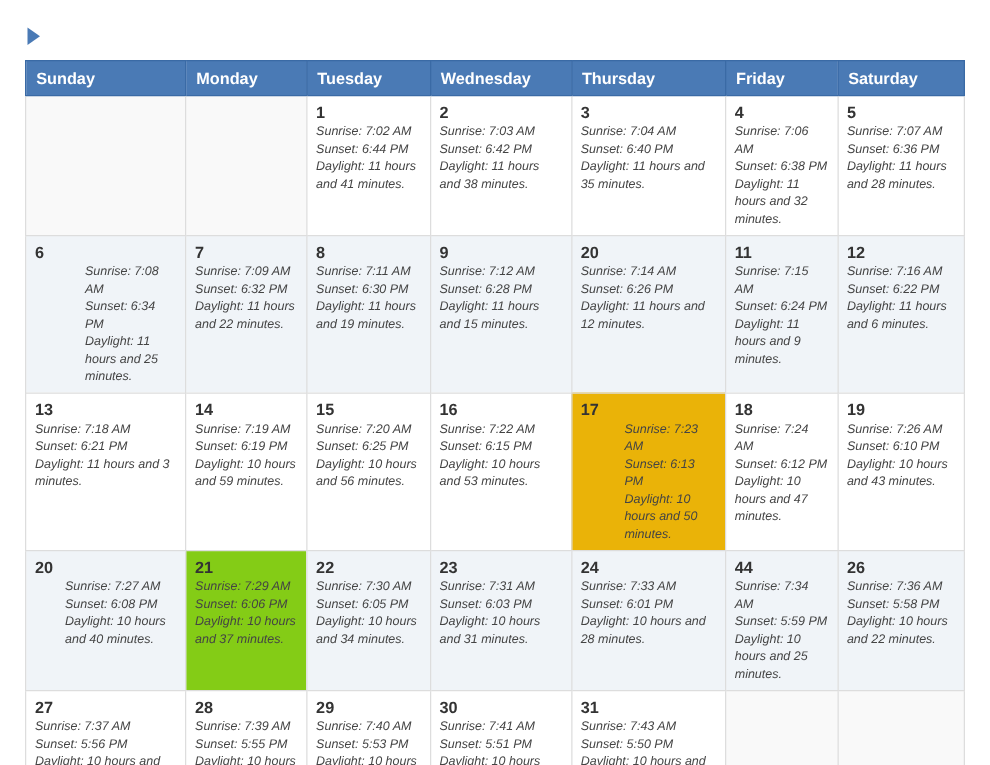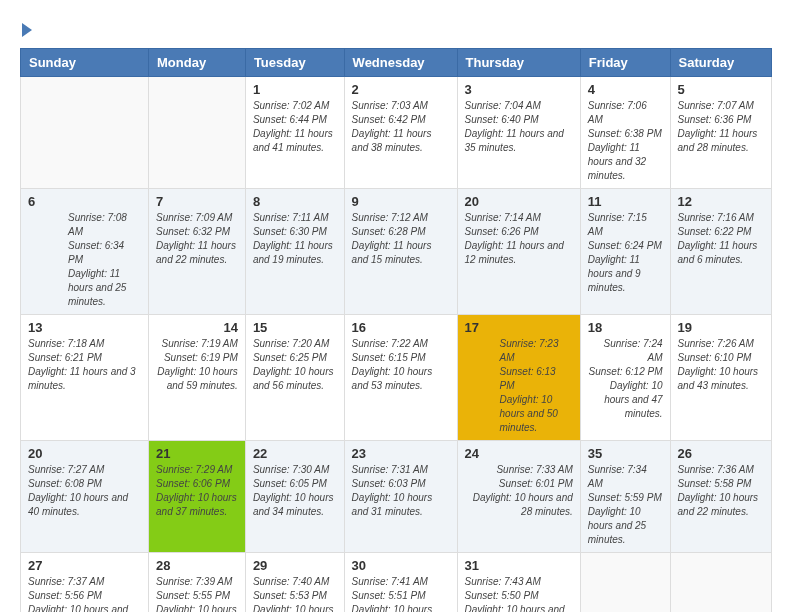--- a/index.html
+++ b/index.html
@@ -209,21 +209,21 @@
 Daylight: 11 hours and 6 minutes.</div>
         </td>
       </tr>
       <tr>
         <td style="background: rgb(255, 255, 255);">
           <span class="day-number">13</span>
           <div class="day-info" style="white-space: pre-line;">Sunrise: 7:18 AM
 Sunset: 6:21 PM
 Daylight: 11 hours and 3 minutes.</div>
         </td>
-        <td style="background: rgb(255, 255, 255); text-align: right;">
+        <td style="background: rgb(255, 255, 255);">
           <span class="day-number">14</span>
           <div class="day-info" style="white-space: pre-line;">Sunrise: 7:19 AM
 Sunset: 6:19 PM
 Daylight: 10 hours and 59 minutes.</div>
         </td>
         <td style="background: rgb(255, 255, 255);">
           <span class="day-number">15</span>
           <div class="day-info" style="white-space: pre-line;">Sunrise: 7:20 AM
 Sunset: 6:25 PM
 Daylight: 10 hours and 56 minutes.</div>
@@ -235,35 +235,35 @@
 Daylight: 10 hours and 53 minutes.</div>
         </td>
         <td style="background: #eab308;">
           <span class="day-number">17</span>
           <div class="day-info" style="white-space: pre-line; margin-left: 35px;">Sunrise: 7:23 AM
 Sunset: 6:13 PM
 Daylight: 10 hours and 50 minutes.</div>
         </td>
         <td style="background: rgb(255, 255, 255);">
           <span class="day-number">18</span>
-          <div class="day-info" style="white-space: pre-line; text-align: right;">Sunrise: 7:24 AM
+          <div class="day-info" style="white-space: pre-line;">Sunrise: 7:24 AM
 Sunset: 6:12 PM
 Daylight: 10 hours and 47 minutes.</div>
         </td>
         <td style="background: rgb(255, 255, 255);">
           <span class="day-number">19</span>
           <div class="day-info" style="white-space: pre-line;">Sunrise: 7:26 AM
 Sunset: 6:10 PM
 Daylight: 10 hours and 43 minutes.</div>
         </td>
       </tr>
       <tr>
         <td style="background: rgb(240, 244, 248);">
           <span class="day-number">20</span>
-          <div class="day-info" style="white-space: pre-line;">Sunrise: 7:27 AM
+          <div class="day-info" style="white-space: pre-line; margin-left: 24px;">Sunrise: 7:27 AM
 Sunset: 6:08 PM
 Daylight: 10 hours and 40 minutes.</div>
         </td>
         <td style="background: #84cc16;">
           <span class="day-number">21</span>
           <div class="day-info" style="white-space: pre-line;">Sunrise: 7:29 AM
 Sunset: 6:06 PM
 Daylight: 10 hours and 37 minutes.</div>
         </td>
         <td style="background: rgb(240, 244, 248);">
@@ -273,26 +273,26 @@
 Daylight: 10 hours and 34 minutes.</div>
         </td>
         <td style="background: rgb(240, 244, 248);">
           <span class="day-number">23</span>
           <div class="day-info" style="white-space: pre-line;">Sunrise: 7:31 AM
 Sunset: 6:03 PM
 Daylight: 10 hours and 31 minutes.</div>
         </td>
         <td style="background: rgb(240, 244, 248);">
           <span class="day-number">24</span>
-          <div class="day-info" style="white-space: pre-line; text-align: right;">Sunrise: 7:33 AM
+          <div class="day-info" style="white-space: pre-line;">Sunrise: 7:33 AM
 Sunset: 6:01 PM
 Daylight: 10 hours and 28 minutes.</div>
         </td>
         <td style="background: rgb(240, 244, 248);">
-          <span class="day-number">35</span>
+          <span class="day-number">44</span>
           <div class="day-info" style="white-space: pre-line;">Sunrise: 7:34 AM
 Sunset: 5:59 PM
 Daylight: 10 hours and 25 minutes.</div>
         </td>
         <td style="background: rgb(240, 244, 248);">
           <span class="day-number">26</span>
           <div class="day-info" style="white-space: pre-line;">Sunrise: 7:36 AM
 Sunset: 5:58 PM
 Daylight: 10 hours and 22 minutes.</div>
         </td>

